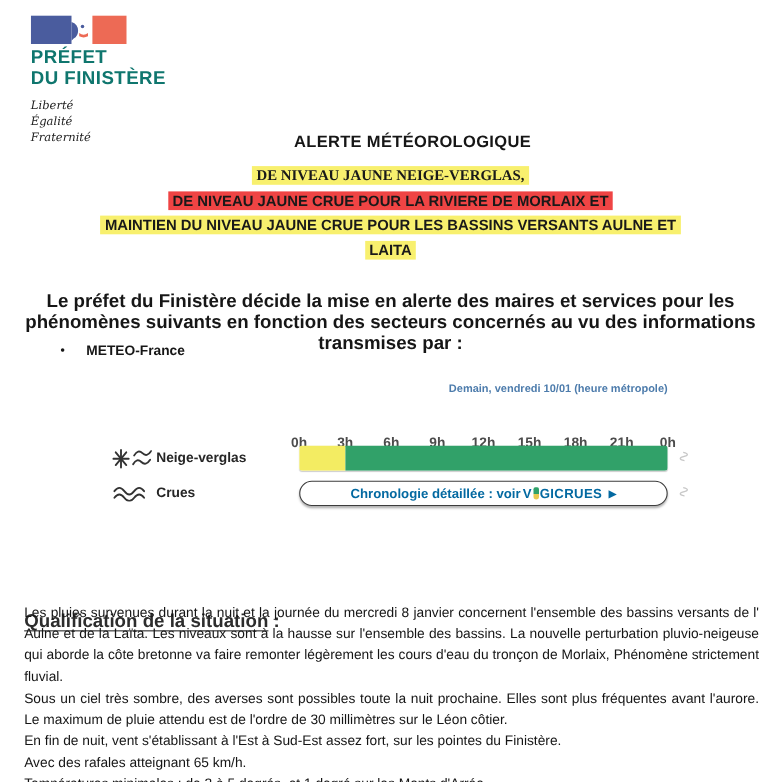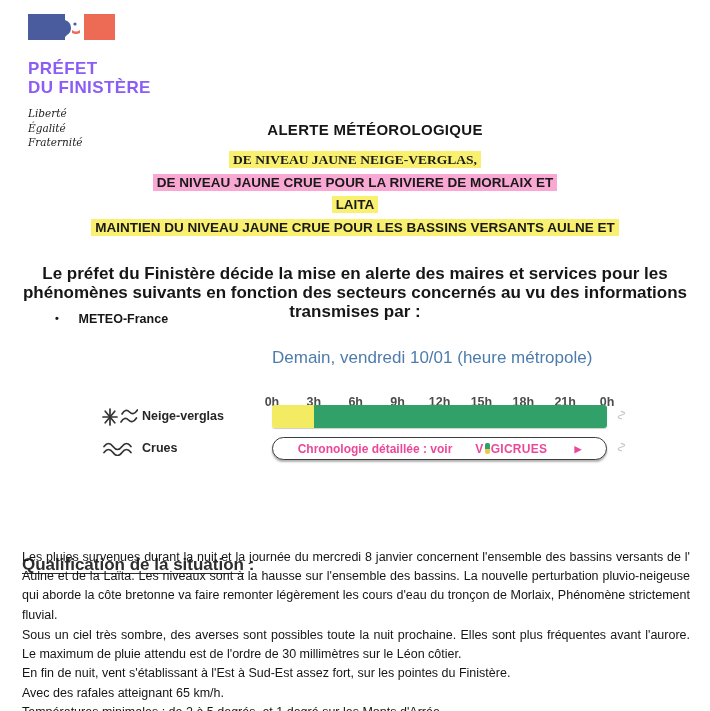--- a/index.html
+++ b/index.html
@@ -4,42 +4,42 @@
 <style>
   html,body{margin:0;padding:0;background:#e8e8e8;}
   .page{
     position:relative;width:710px;height:711px;background:#ffffff;
     font-family:"Liberation Sans",sans-serif;color:#111;overflow:hidden;
     margin:0 auto;
   }
   
   .logo-block{position:absolute;top:14px;left:28px;}
   .flag{display:block;}
-  .gov-name{font-weight:bold;font-size:17px;line-height:19px;letter-spacing:.4px;color:#8b5cf6;margin-top:18px;}
+  .gov-name{font-weight:bold;font-size:17px;line-height:19px;letter-spacing:.4px;color:#0f766e;margin-top:1px;}
   .motto{font-family:"DejaVu Serif",serif;font-style:italic;font-size:10.5px;line-height:14.5px;color:#222;margin-top:9px;}
   
   .doc-title{position:absolute;top:121px;left:0;width:710px;text-align:center;font-size:15px;font-weight:bold;letter-spacing:.3px;color:#161616;padding-left:20px;}
   .alert-block{position:absolute;top:149px;left:0;width:710px;text-align:center;font-weight:bold;font-size:13.5px;line-height:22.5px;color:#191919;}
   .alert-block .hl{padding:1px 4px;}
   
   .intro{position:absolute;top:264px;left:22px;width:666px;text-align:center;font-weight:bold;font-size:17px;line-height:19px;color:#161616;}
   .bullet-row{position:absolute;top:312px;left:55px;font-weight:bold;font-size:12.5px;color:#161616;}
   .bullet-row .glyph{display:inline-block;width:20px;font-size:11px;vertical-align:1px;}
   
   .forecast{position:absolute;top:344px;left:0;width:710px;height:130px;}
-  .day-title{position:absolute;top:4px;left:272px;width:335px;text-align:left;font-weight:normal;font-size:17px;}
+  .day-title{position:absolute;top:4px;left:272px;width:335px;text-align:right;font-weight:bold;font-size:10px;}
   .hours{position:absolute;top:31px;left:251px;width:377px;display:flex;}
   .hours span{flex:1;text-align:center;font-weight:bold;font-size:12.5px;color:#4c4c4c;margin-top:20px;}
   .frow{position:absolute;left:0;width:710px;height:24px;}
   .frow .ficon{position:absolute;left:102px;top:1px;}
   .frow .flabel{position:absolute;left:142px;top:4px;font-weight:bold;font-size:12.5px;color:#262626;}
   .bar{position:absolute;left:272px;top:0;width:335px;height:23px;border-radius:3px;overflow:hidden;display:flex;box-shadow:0 1px 1px rgba(0,0,0,.2);}
   .chrono-btn{position:absolute;left:272px;top:0;width:335px;height:23px;border:1.5px solid #3d3d3d;border-radius:12px;box-sizing:border-box;
-    display:flex;align-items:center;justify-content:center;gap:23px;background:#fff;cursor:pointer;
-    font-size:12px;font-weight:bold;color:#ec4899;box-shadow:0 2px 2px rgba(0,0,0,.30);}
+    display:flex;align-items:center;justify-content:center;gap:2px;background:#fff;cursor:pointer;
+    font-size:12px;font-weight:bold;color:#0369a1;box-shadow:0 2px 2px rgba(0,0,0,.30);}
   .brand{display:inline-flex;align-items:center;font-weight:bold;letter-spacing:.3px;}
   .vigi-drop{display:inline-block;width:5px;height:11px;border-radius:2px 2px 3px 3px;margin:0 1px;
     background:linear-gradient(#2fa169 0 55%,#e8c94f 55% 100%);}
   .btn-arrow{font-size:9px;margin-left:4px;}
   .cont-squiggle{position:absolute;left:616px;top:2px;color:#c8c8c8;font-size:14px;display:inline-block;transform:rotate(90deg);}
   
   .qualification{position:absolute;top:516px;left:22px;font-size:17px;font-weight:700;color:#2d2d2d;margin-top:39px;}
   .qualification .u{text-decoration:underline;text-underline-offset:3px;}
   .para{position:absolute;left:22px;width:668px;font-size:12.5px;line-height:19.2px;color:#151515;text-align:justify;}
   .para1{top:548px;}
@@ -67,23 +67,23 @@
       <div>Liberté</div>
       <div>Égalité</div>
       <div>Fraternité</div>
     </div>
   </div>
 
   <div class="doc-title">ALERTE MÉTÉOROLOGIQUE</div>
 
   <div class="alert-block">
     <div><span class="hl" style="background: rgb(248, 240, 110); font-family: Liberation Serif, serif;">DE NIVEAU JAUNE NEIGE-VERGLAS,</span></div>
-    <div><span class="hl" style="background: #f9a8d4;">DE NIVEAU JAUNE CRUE POUR LA RIVIERE DE MORLAIX ET</span></div>
+    <div><span class="hl" style="background: #ef4444;">DE NIVEAU JAUNE CRUE POUR LA RIVIERE DE MORLAIX ET</span></div>
+    <div><span class="hl" style="background: rgb(248, 240, 110);">MAINTIEN DU NIVEAU JAUNE CRUE POUR LES BASSINS VERSANTS AULNE ET</span></div>
     <div><span class="hl" style="background: rgb(248, 240, 110);">LAITA</span></div>
-    <div><span class="hl" style="background: rgb(248, 240, 110);">MAINTIEN DU NIVEAU JAUNE CRUE POUR LES BASSINS VERSANTS AULNE ET</span></div>
   </div>
 
   <div class="intro">Le préfet du Finistère décide la mise en alerte des maires et services pour les phénomènes suivants en fonction des secteurs concernés au vu des informations transmises par :</div>
 
   <div class="bullet-row">
     <span class="glyph">•</span>
     <span>METEO-France</span>
   </div>
 
   <div class="forecast">

